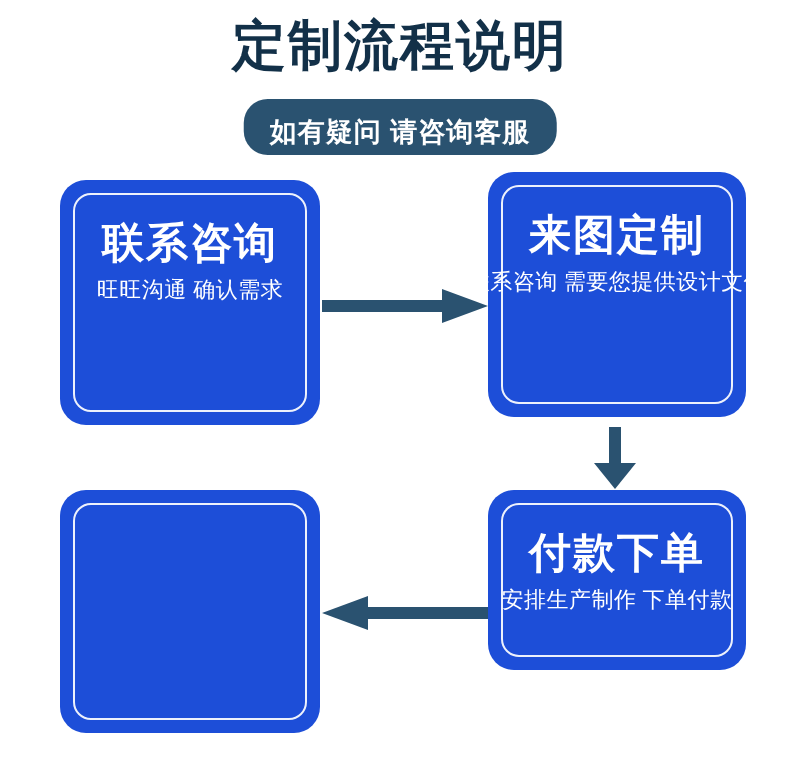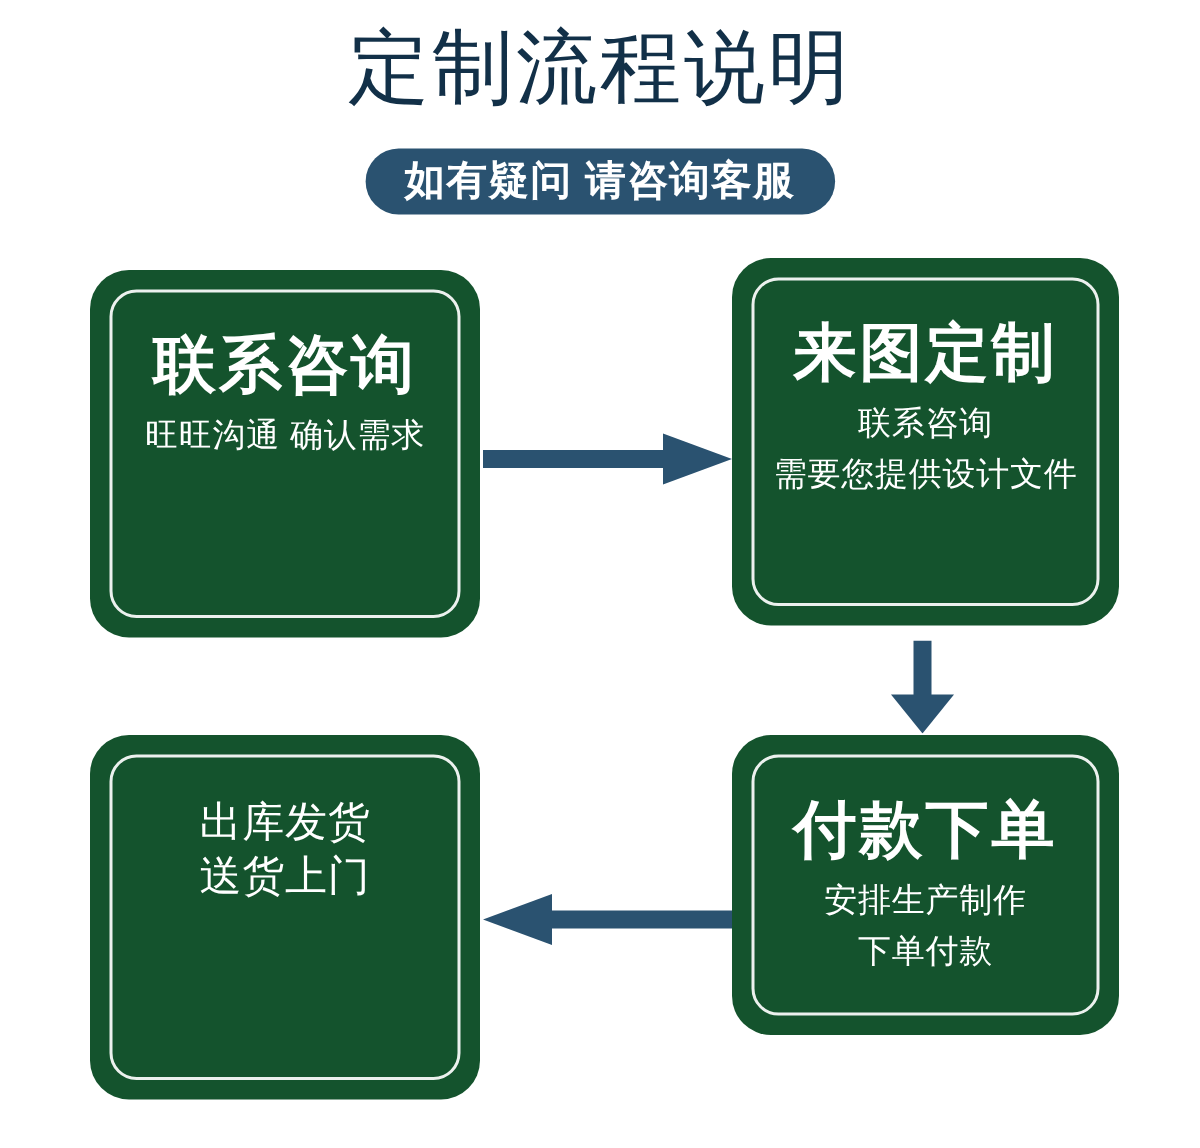--- a/index.html
+++ b/index.html
@@ -10,41 +10,41 @@
     overflow:hidden;
     position:relative;
   }
   #stage{position:relative;width:800px;height:765px;}
 
   
   .page-title{
     position:absolute;left:0;top:14px;width:800px;
     text-align:center;
     font-size:54px;line-height:62px;
-    font-weight:normal;
+    font-weight:bold;
     letter-spacing:2px;
     color:#123048;
   }
   .subtitle-pill{
     position:absolute;left:50%;top:99px;
     transform:translateX(-50%);
     background:#2a5270;
     color:#ffffff;
     border-radius:24px;
-    padding:5px 26px 7px 26px;
+    padding:17px 26px 7px 26px;
     font-size:27px;line-height:32px;
     font-weight:bold;
     letter-spacing:1px;
     white-space:nowrap;
   }
 
   
   .step-box{
     position:absolute;
-    background:#14532d;
+    background:#1d4ed8;
     border-radius:26px;
     box-sizing:border-box;
   }
   .step-box .inner-frame{
     position:absolute;
     left:13px;right:13px;top:13px;bottom:13px;
     border:2px solid rgba(255,255,255,0.92);
     border-radius:18px;
     box-sizing:border-box;
     pointer-events:none;
@@ -65,39 +65,39 @@
     font-size:42px;
     line-height:48px;
     font-weight:bold;
     letter-spacing:2px;
     color:#ffffff;
     white-space:nowrap;
   }
   .step-lines{
     margin-top:9px;
     display:flex;
-    flex-direction:column;
+    flex-direction:row;
     align-items:center;
     gap:6px;
   }
   .step-line{
     font-size:22px;
     line-height:28px;
     color:#ffffff;
     white-space:nowrap;
     letter-spacing:0.5px;
   }
   
   .step-box.big-body .step-line{font-size:28px;line-height:34px;}
   .step-box.big-body .step-lines{margin-top:2px;gap:2px;}
 
   
   #box-1{left:60px;top:180px;width:260px;height:245px;}
   #box-2{left:488px;top:172px;width:258px;height:245px;}
-  #box-3{left:488px;top:490px;width:258px;height:200px;}
+  #box-3{left:488px;top:490px;width:258px;height:180px;}
   #box-4{left:60px;top:490px;width:260px;height:243px;}
 
   
   .arrow{position:absolute;}
   .arrow svg{display:block;}
   #arrow-right{left:322px;top:286px;}
   #arrow-down{left:588px;top:427px;}
   #arrow-left{left:322px;top:593px;}
 </style>
 </head>
@@ -137,24 +137,20 @@
       <div class="step-lines">
         <div class="step-line">安排生产制作</div>
         <div class="step-line">下单付款</div>
       </div>
     </div>
   </div>
 
   <div class="step-box big-body" id="box-4">
     <div class="inner-frame"></div>
     <div class="step-content">
-      <div class="step-lines">
-        <div class="step-line">出库发货</div>
-        <div class="step-line">送货上门</div>
-      </div>
     </div>
   </div>
 
   <div class="arrow" id="arrow-right">
     <svg width="166" height="40" viewBox="0 0 166 40" xmlns="http://www.w3.org/2000/svg">
       <rect x="0" y="14" width="128" height="12" fill="#2a5270"></rect>
       <polygon points="120,3 166,20 120,37" fill="#2a5270"></polygon>
     </svg>
   </div>
 

